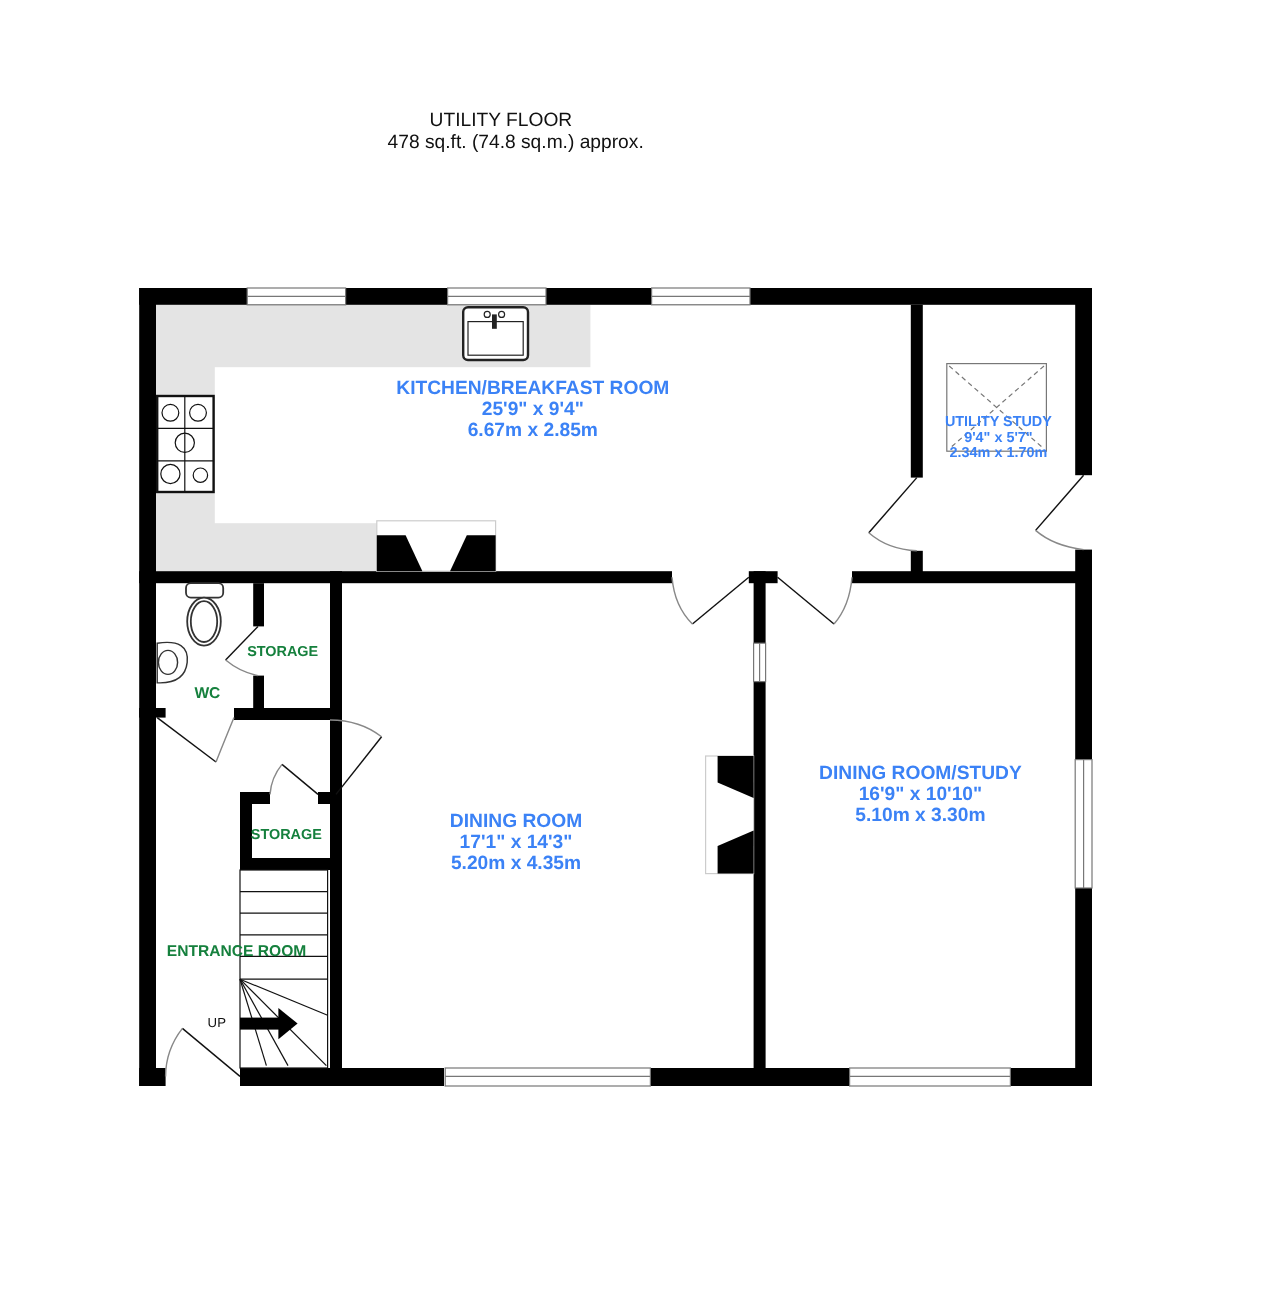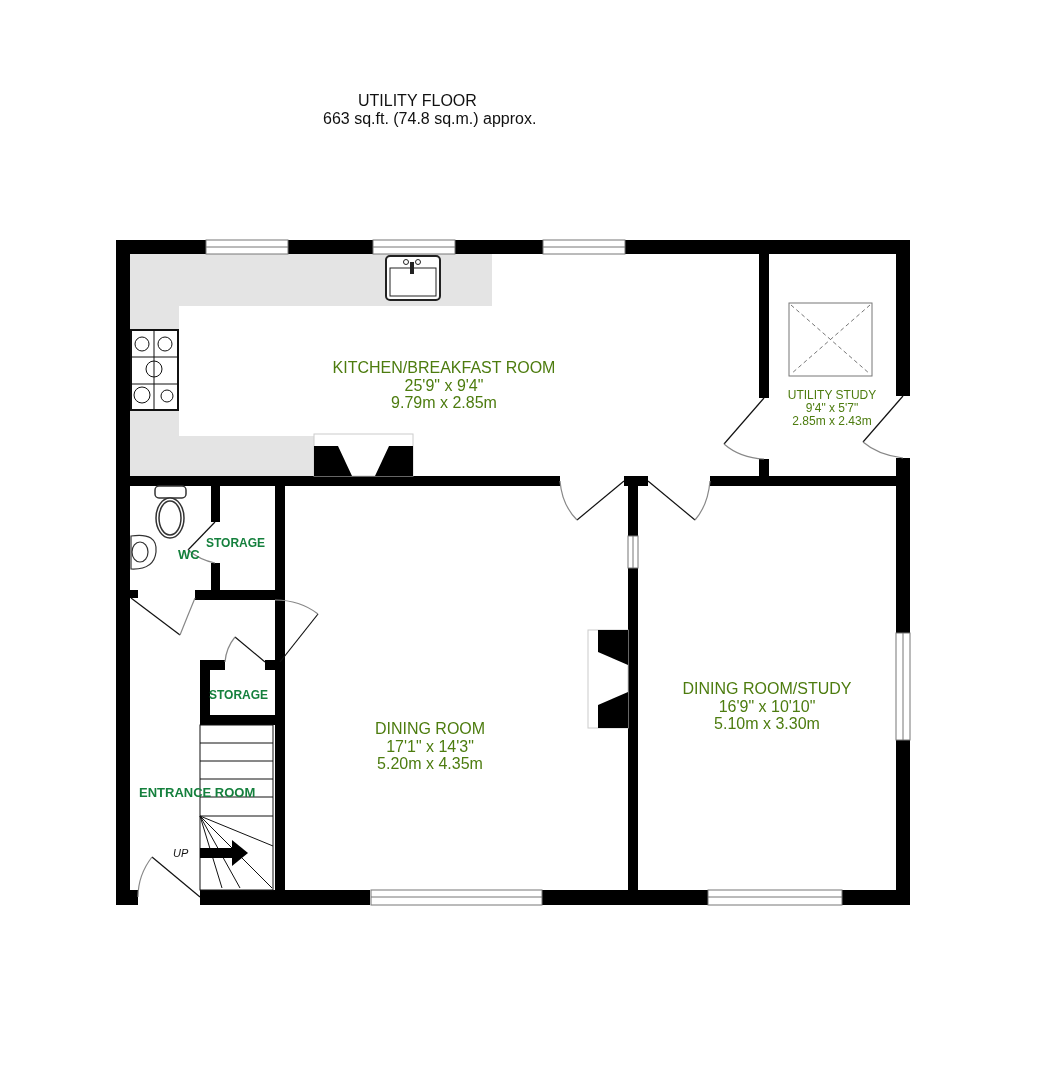--- a/index.html
+++ b/index.html
@@ -1,33 +1,33 @@
 <!DOCTYPE html>
 <html><head>
 <meta charset="utf-8">
 <style>
   html, body { margin: 0; padding: 0; background: #ffffff; }
   body { width: 1061px; height: 1080px; position: relative; overflow: hidden; font-family: "Liberation Sans", sans-serif; }
   .header { position: absolute; left: 0; width: 1061px; top: 92px; text-align: center; color: #111; }
   .header .title { position: absolute; left: 358px; top: 0; font-size: 16px; white-space: nowrap; }
   .header .area { position: absolute; left: 323px; top: 18px; font-size: 16px; white-space: nowrap; }
   svg.plan { position: absolute; left: 0; top: 0; }
-  .lbl { position: absolute; text-align: center; font-weight: normal; color: #4d7c0f; line-height: 1.1; white-space: nowrap; transform: translateX(-50%); margin-top: 44px; }
+  .lbl { position: absolute; text-align: center; font-weight: bold; color: #3b82f6; line-height: 1.1; white-space: nowrap; transform: translateX(-50%); }
   .lbl .n { font-size: 16px; }
   .lbl .d { font-size: 16px; }
   .lbl.small .n, .lbl.small .d { font-size: 12px; }
   .tag { position: absolute; font-weight: bold; font-size: 13px; color: #15803d; white-space: nowrap; }
-  .up { position: absolute; font-size: 11px; color: #111; font-style: italic; }
+  .up { position: absolute; font-size: 11px; color: #111; }
 </style>
 </head>
 <body>
 
 <div class="header">
   <div class="title">UTILITY FLOOR</div>
-  <div class="area">663 sq.ft. (74.8 sq.m.) approx.</div>
+  <div class="area">478 sq.ft. (74.8 sq.m.) approx.</div>
 </div>
 
 <svg class="plan" width="1061" height="1080" viewBox="0 0 1061 1080">
 
   <g>
     <rect x="130" y="254" width="362" height="52" fill="#e4e4e4"></rect>
     <rect x="130" y="254" width="49" height="222" fill="#e4e4e4"></rect>
     <rect x="130" y="436" width="184" height="40" fill="#e4e4e4"></rect>
   </g>
 
@@ -181,38 +181,38 @@
   </g>
   <g fill="#000">
     <rect x="200" y="848" width="36" height="10"></rect>
     <polygon points="232,840 248,853 232,866"></polygon>
   </g>
 </svg>
 
 <div class="lbl" style="left:444px; top:315px;">
   <div class="n">KITCHEN/BREAKFAST ROOM</div>
   <div class="d">25'9"  x 9'4"</div>
-  <div class="d">9.79m  x 2.85m</div>
+  <div class="d">6.67m  x 2.85m</div>
 </div>
 
 <div class="lbl small" style="left:832px; top:345px;">
   <div class="n">UTILITY STUDY</div>
   <div class="d">9'4"  x 5'7"</div>
-  <div class="d">2.85m  x 2.43m</div>
+  <div class="d">2.34m  x 1.70m</div>
 </div>
 
 <div class="lbl" style="left:430px; top:676px;">
   <div class="n">DINING ROOM</div>
   <div class="d">17'1"  x 14'3"</div>
   <div class="d">5.20m  x 4.35m</div>
 </div>
 
 <div class="lbl" style="left:767px; top:636px;">
   <div class="n">DINING ROOM/STUDY</div>
   <div class="d">16'9"  x 10'10"</div>
   <div class="d">5.10m  x 3.30m</div>
 </div>
 
-<div class="tag" style="left:162px; top:547px;margin-left:16px;">WC</div>
+<div class="tag" style="left:162px; top:570px;">WC</div>
 <div class="tag" style="left:206px; top:536px; font-size:12px;">STORAGE</div>
 <div class="tag" style="left:209px; top:688px; font-size:12px;">STORAGE</div>
 <div class="tag" style="left:139px; top:785px;">ENTRANCE ROOM</div>
 <div class="up" style="left:173px; top:847px;">UP</div>
 
 </body></html>

